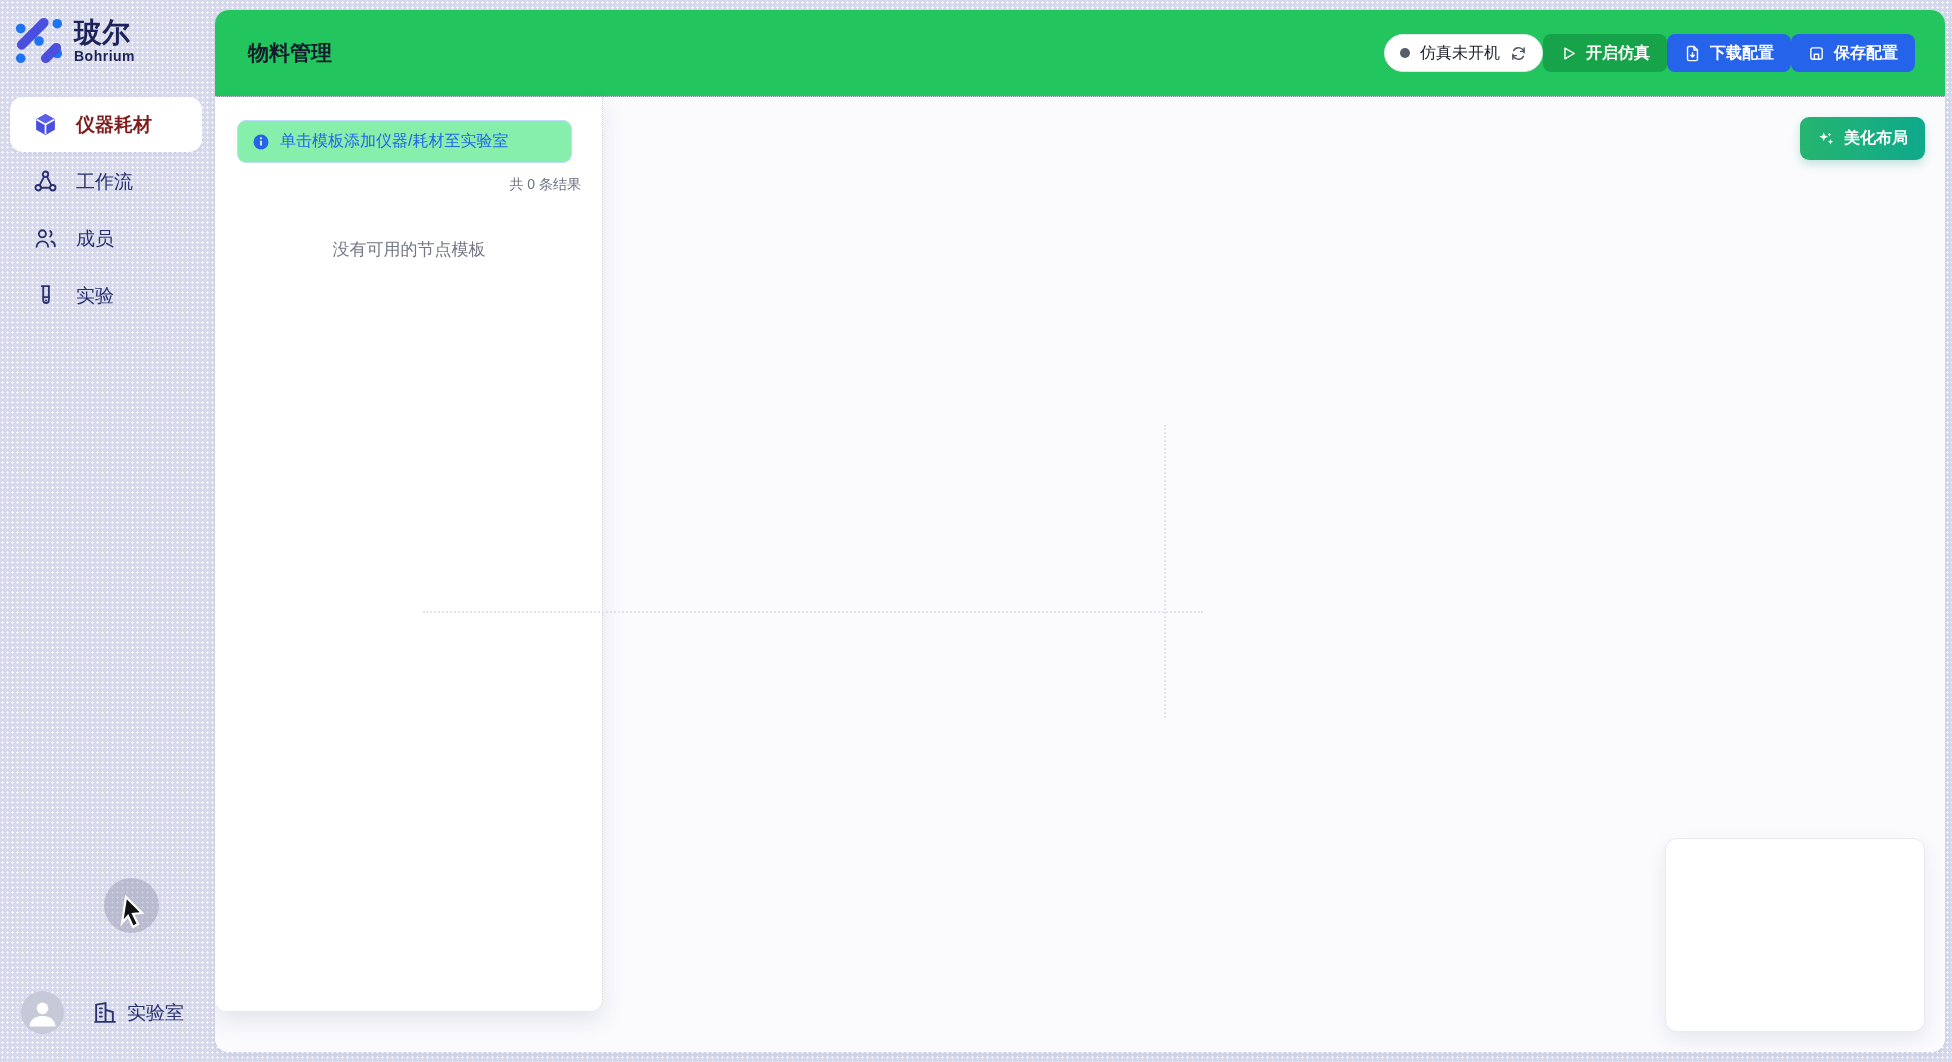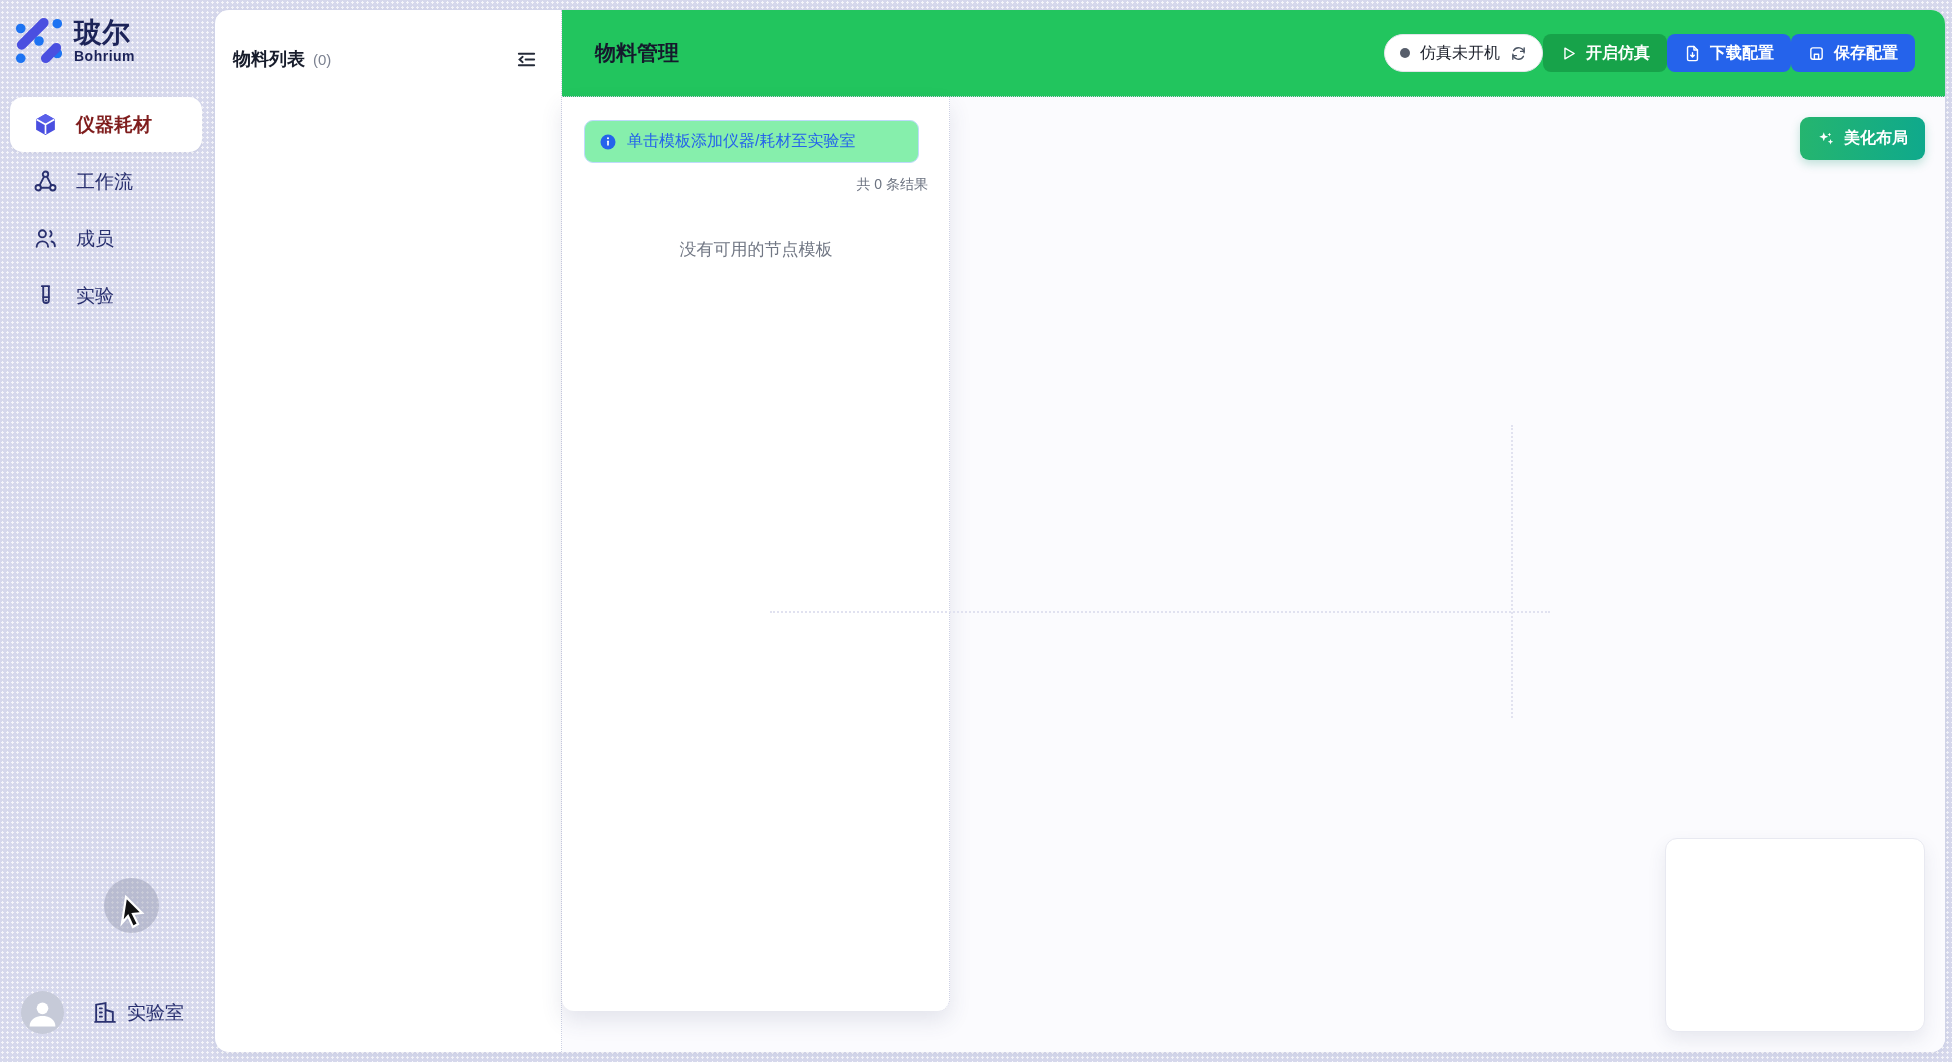--- a/index.html
+++ b/index.html
@@ -175,32 +175,20 @@
           <path d="M7.5 8h2M7.5 12h2M7.5 16h2"></path>
         </svg>
       </span>
       <span>实验室</span>
     </div>
   </div>
 </aside>
 
 <main class="card">
 
-  <section class="materials">
-    <div class="materials-head">
-      <span class="materials-title">物料列表</span>
-      <span class="materials-count">(0)</span>
-      <button class="collapse-btn">
-        <svg viewBox="0 0 24 24" width="23" height="23" fill="none" stroke="#242a38" stroke-width="2" stroke-linecap="round">
-          <path d="M4 6h16M11 12h9M4 18h16"></path>
-          <path d="M8 9.2L4.8 12 8 14.8" fill="none"></path>
-        </svg>
-      </button>
-    </div>
-  </section>
 
   <section class="work">
     <header class="topbar">
       <h1 class="page-title">物料管理</h1>
       <div class="actions">
         <div class="status-pill">
           <span class="status-dot"></span>
           <span class="status-label">仿真未开机</span>
           <svg viewBox="0 0 24 24" width="17" height="17" fill="none" stroke="#4b5563" stroke-width="2" stroke-linecap="round">
             <path d="M20 11a8 8 0 00-14.9-3M4 13a8 8 0 0014.9 3"></path>

